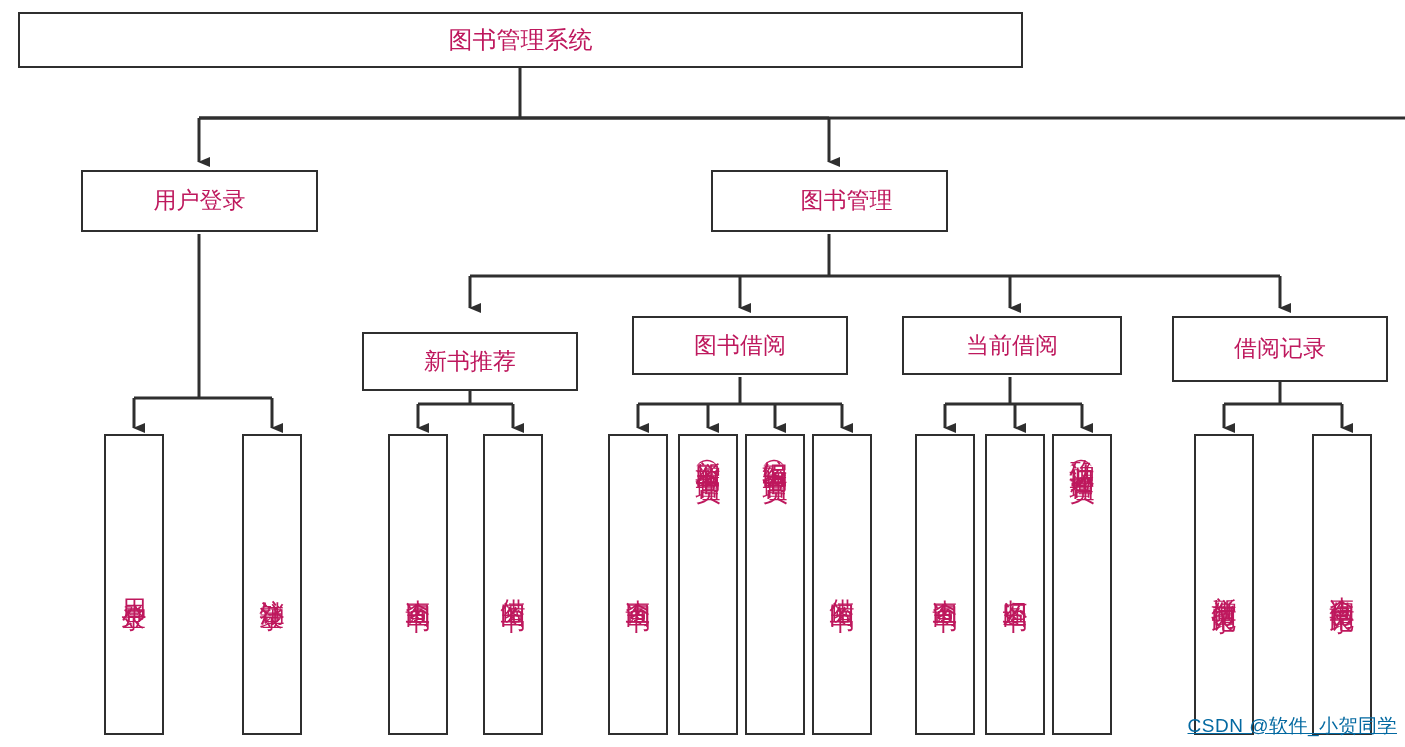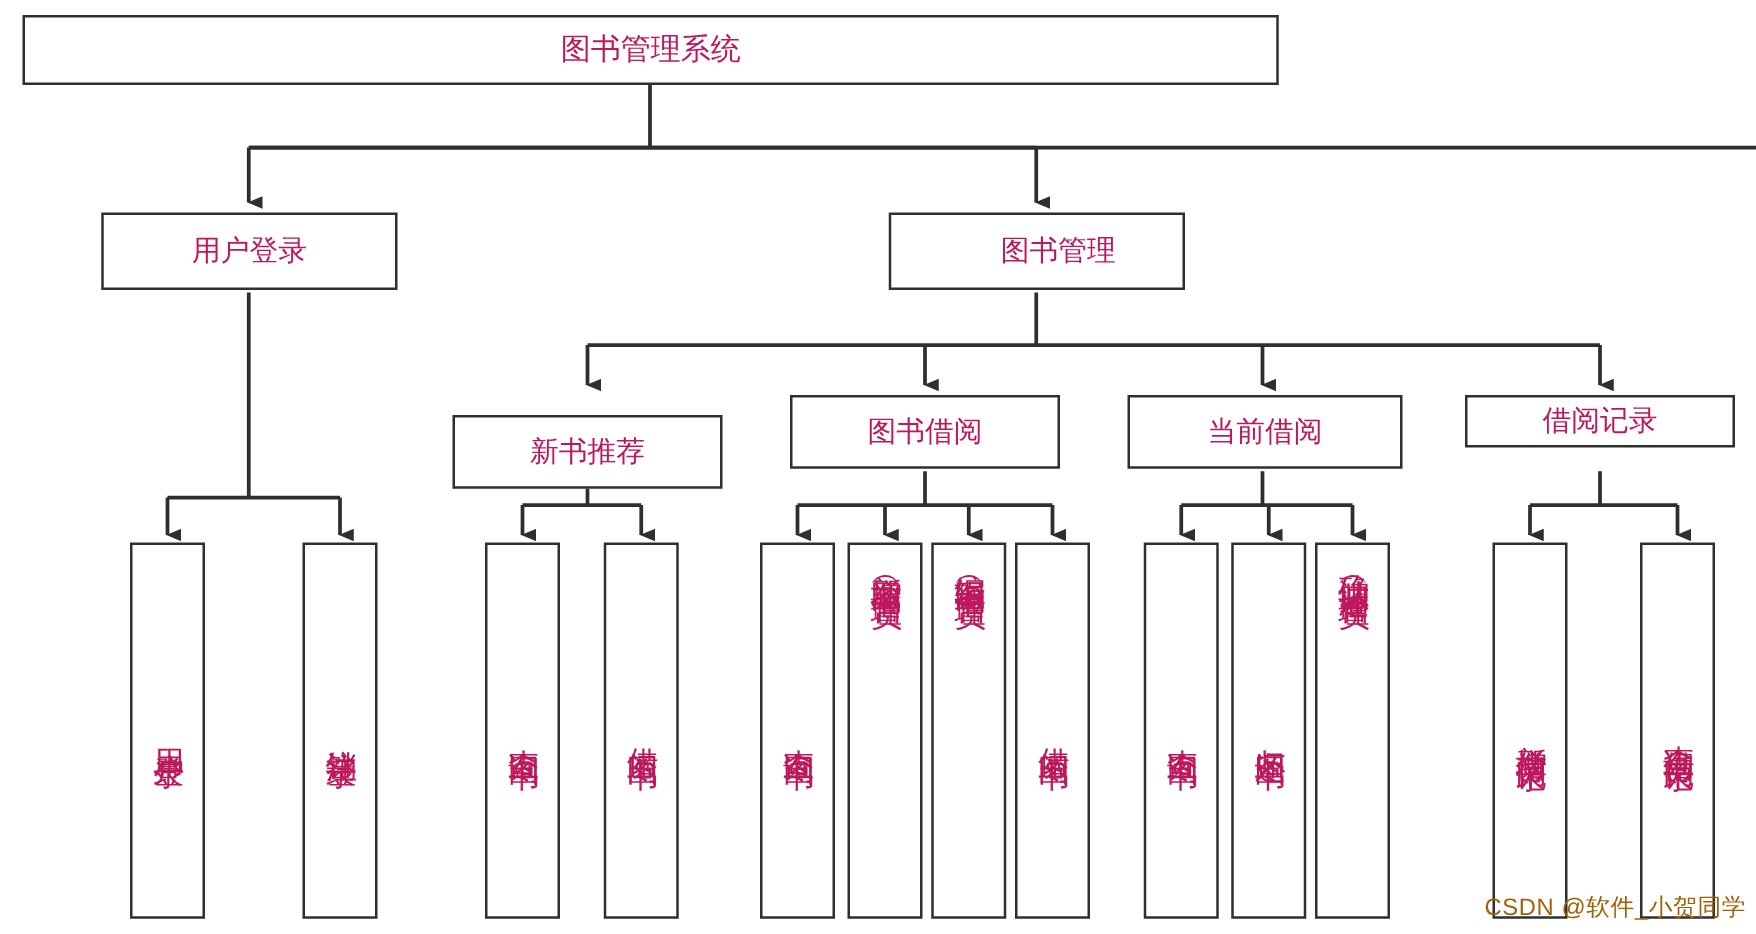--- a/index.html
+++ b/index.html
@@ -61,24 +61,25 @@
   }
   .node-box.vert.centered {
     align-items: center;
     padding-top: 0;
   }
   #watermark {
     position: absolute;
     right: 8px;
     bottom: 8px;
     font-size: 19px;
-    color: #a16207;
+    color: #0369a1;
     letter-spacing: 0.5px;
     white-space: nowrap;
     pointer-events: none;
+    text-decoration: underline;
   }
 </style>
 </head>
 <body>
 
 <div id="diagram-root">
 
   <svg id="diagram-svg" viewBox="0 0 1405 747" xmlns="http://www.w3.org/2000/svg">
     <defs>
       <marker id="arrowhead" markerWidth="10" markerHeight="12" refX="5" refY="11" orient="auto" markerUnits="userSpaceOnUse">
@@ -145,21 +146,21 @@
 
   <div class="node-box horiz" style="left:362px; top:332px; width:216px; height:59px;">
     <span class="node-label">新书推荐</span>
   </div>
   <div class="node-box horiz" style="left:632px; top:316px; width:216px; height:59px;">
     <span class="node-label">图书借阅</span>
   </div>
   <div class="node-box horiz" style="left:902px; top:316px; width:220px; height:59px;">
     <span class="node-label">当前借阅</span>
   </div>
-  <div class="node-box horiz" style="left:1172px; top:316px; width:216px; height:42px;">
+  <div class="node-box horiz" style="left:1172px; top:316px; width:216px; height:66px;">
     <span class="node-label">借阅记录</span>
   </div>
 
   <div class="node-box vert centered" style="left:104px; top:434px; width:60px; height:301px;">
     <span class="node-label">用户登录</span>
   </div>
   <div class="node-box vert centered" style="left:242px; top:434px; width:60px; height:301px;">
     <span class="node-label">注销登录</span>
   </div>
 

